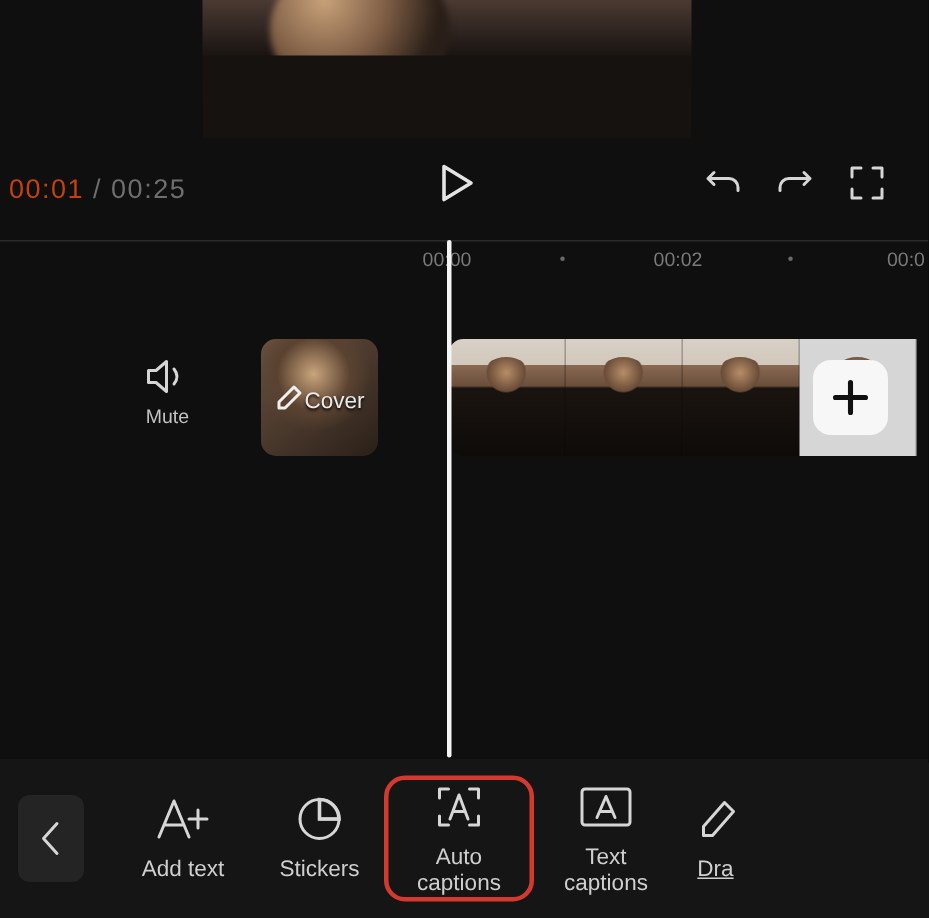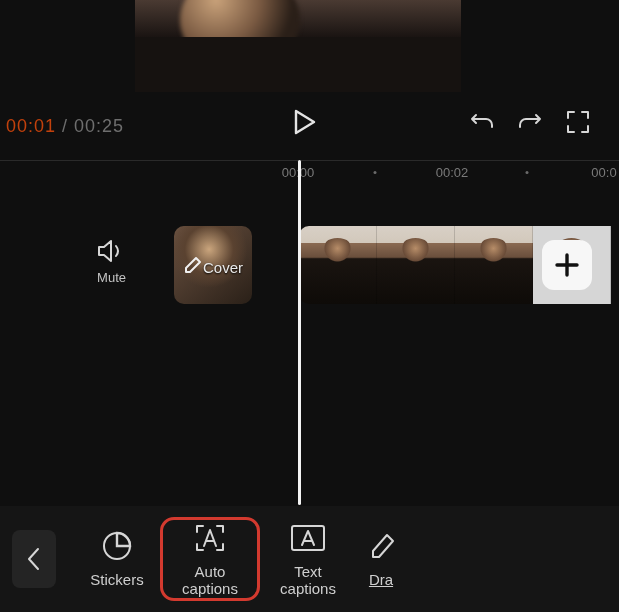--- a/index.html
+++ b/index.html
@@ -127,20 +127,29 @@
 
 <div class="playhead"></div>
 
 <div class="toolbar">
   <div class="backbtn">
     <svg width="18" height="28" viewBox="0 0 18 28">
           <path class="stroke" stroke-width="3" d="M13 4 L4 14 L13 24"></path>
         </svg>
   </div>
 
+  <div class="tool">
+    <span class="tic">
+      <svg width="40" height="32" viewBox="0 0 40 32">
+            <path d="M4 28 L14 4 L24 28 M8 20 H20" class="stroke" stroke-width="2.6"></path>
+            <path d="M30 10 V22 M24 16 H36" class="stroke" stroke-width="2.6"></path>
+          </svg>
+    </span>
+    <span class="tlabel">Add text</span>
+  </div>
 
   <div class="tool narrow">
     <span class="tic">
       <svg width="32" height="32" viewBox="0 0 32 32">
             <circle cx="16" cy="16" r="13" class="stroke" stroke-width="2.4"></circle>
             <path d="M16 3 A13 13 0 0 1 29 16 L16 16 Z" fill="#151515" stroke="#d6d6d6" stroke-width="2.4"></path>
             <path d="M16 3 L16 16 L29 16" class="stroke" stroke-width="2.4"></path>
           </svg>
     </span>
     <span class="tlabel">Stickers</span>

